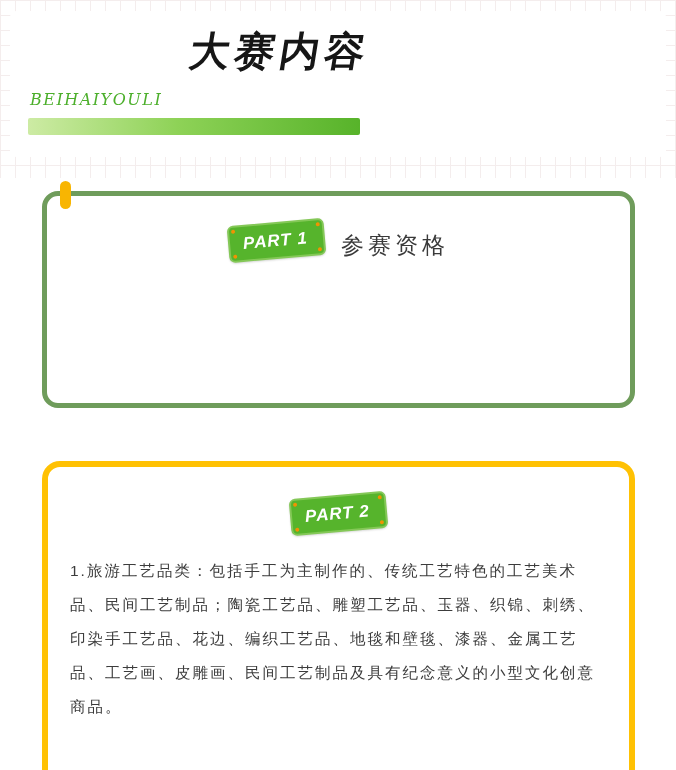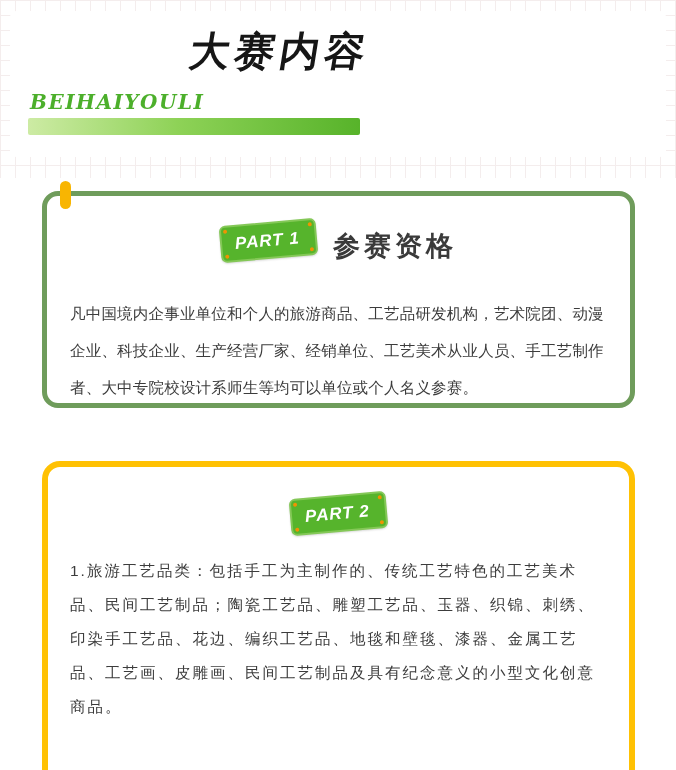--- a/index.html
+++ b/index.html
@@ -38,22 +38,22 @@
   }
   .page-title{
     position:absolute; left:190px; top:28px;
     font-size:40px; line-height:46px; font-weight:900;
     letter-spacing:5px; color:#161616;
     transform:skewX(-9deg);
   }
   .subtitle{
     position:absolute; left:30px; top:90px;
     font-family:"DejaVu Serif", serif;
-    font-style:italic; font-weight:700;
-    font-size:20px; color:#4CAF2B; letter-spacing:1.5px;
+    font-style:italic; font-weight:400;
+    font-size:16px; color:#4CAF2B; letter-spacing:1.5px;
   }
   .gradient-bar{
     position:absolute; left:28px; top:118px; width:332px; height:17px;
     background:linear-gradient(90deg,#cdeba4 0%,#8ed257 45%,#57b32a 100%);
     border-radius:2px;
   }
 
   
   .card{ position:absolute; background:#fff; }
   .card-1{
@@ -87,21 +87,21 @@
   .corner-dot{
     position:absolute; width:4px; height:4px; border-radius:50%;
     background:#EF9303;
   }
   .dot-tl{ left:2px;  top:2px; }
   .dot-tr{ right:2px; top:2px; }
   .dot-bl{ left:2px;  bottom:2px; }
   .dot-br{ right:2px; bottom:2px; }
 
   .card-title{
-    margin-left:16px; font-size:27px; font-weight:700;
+    margin-left:16px; font-size:23px; font-weight:400;
     color:#3A3A3A; letter-spacing:4px;
     transform:translateY(5px);
   }
 
   .card p{
     color:#3C3C3C;
   }
   .card-1 .body-text{
     margin:36px 20px 0 23px;
     font-size:15.5px; line-height:37px; letter-spacing:0.2px;
@@ -133,21 +133,20 @@
     <div class="badge-row">
       <span class="part-badge">
         <i class="corner-dot dot-tl"></i>
         <i class="corner-dot dot-tr"></i>
         <i class="corner-dot dot-bl"></i>
         <i class="corner-dot dot-br"></i>
         <span>PART 1</span>
       </span>
       <span class="card-title">参赛资格</span>
     </div>
-    <p class="body-text">凡中国境内企事业单位和个人的旅游商品、工艺品研发机构，艺术院团、动漫企业、科技企业、生产经营厂家、经销单位、工艺美术从业人员、手工艺制作者、大中专院校设计系师生等均可以单位或个人名义参赛。</p>
   </div>
 
   <div class="card card-2">
     <div class="badge-row">
       <span class="part-badge">
         <i class="corner-dot dot-tl"></i>
         <i class="corner-dot dot-tr"></i>
         <i class="corner-dot dot-bl"></i>
         <i class="corner-dot dot-br"></i>
         <span>PART 2</span>

